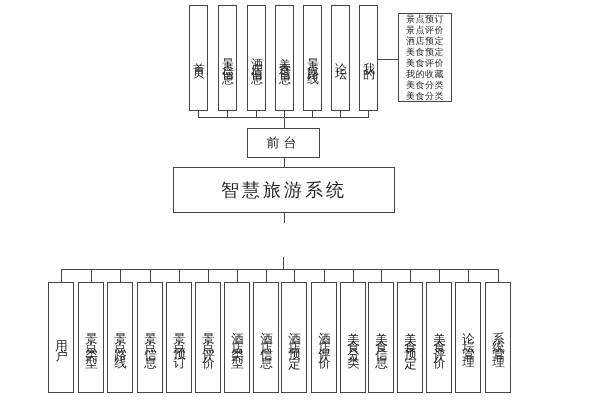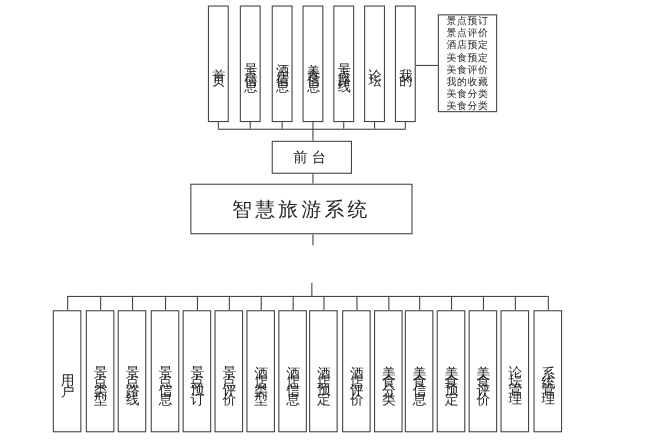--- a/index.html
+++ b/index.html
@@ -59,21 +59,21 @@
   <div class="v" style="left:284px;top:111px;height:6px"></div>
   <div class="v" style="left:312px;top:111px;height:6px"></div>
   <div class="v" style="left:340px;top:111px;height:6px"></div>
   <div class="v" style="left:368px;top:111px;height:6px"></div>
   <div class="h" style="left:198px;top:117px;width:171px"></div>
   <div class="v" style="left:284px;top:117px;height:11px"></div>
 
   <div class="node hnode" style="left:247px;top:128px;width:73px;height:30px">前台</div>
   <div class="v" style="left:284px;top:158px;height:9px"></div>
 
-  <div class="node title-node" style="left:173px;top:167px;width:202px;height:46px">智慧旅游系统</div>
+  <div class="node title-node" style="left:173px;top:167px;width:222px;height:46px">智慧旅游系统</div>
   <div class="v" style="left:284px;top:213px;height:10px"></div>
 
   <div class="v" style="left:283px;top:257px;height:12px"></div>
 
   <div class="h" style="left:61px;top:269px;width:437px"></div>
   <div class="v" style="left:61px;top:269px;height:13px"></div>
   <div class="v" style="left:91px;top:269px;height:13px"></div>
   <div class="v" style="left:120px;top:269px;height:13px"></div>
   <div class="v" style="left:150px;top:269px;height:13px"></div>
   <div class="v" style="left:179px;top:269px;height:13px"></div>

